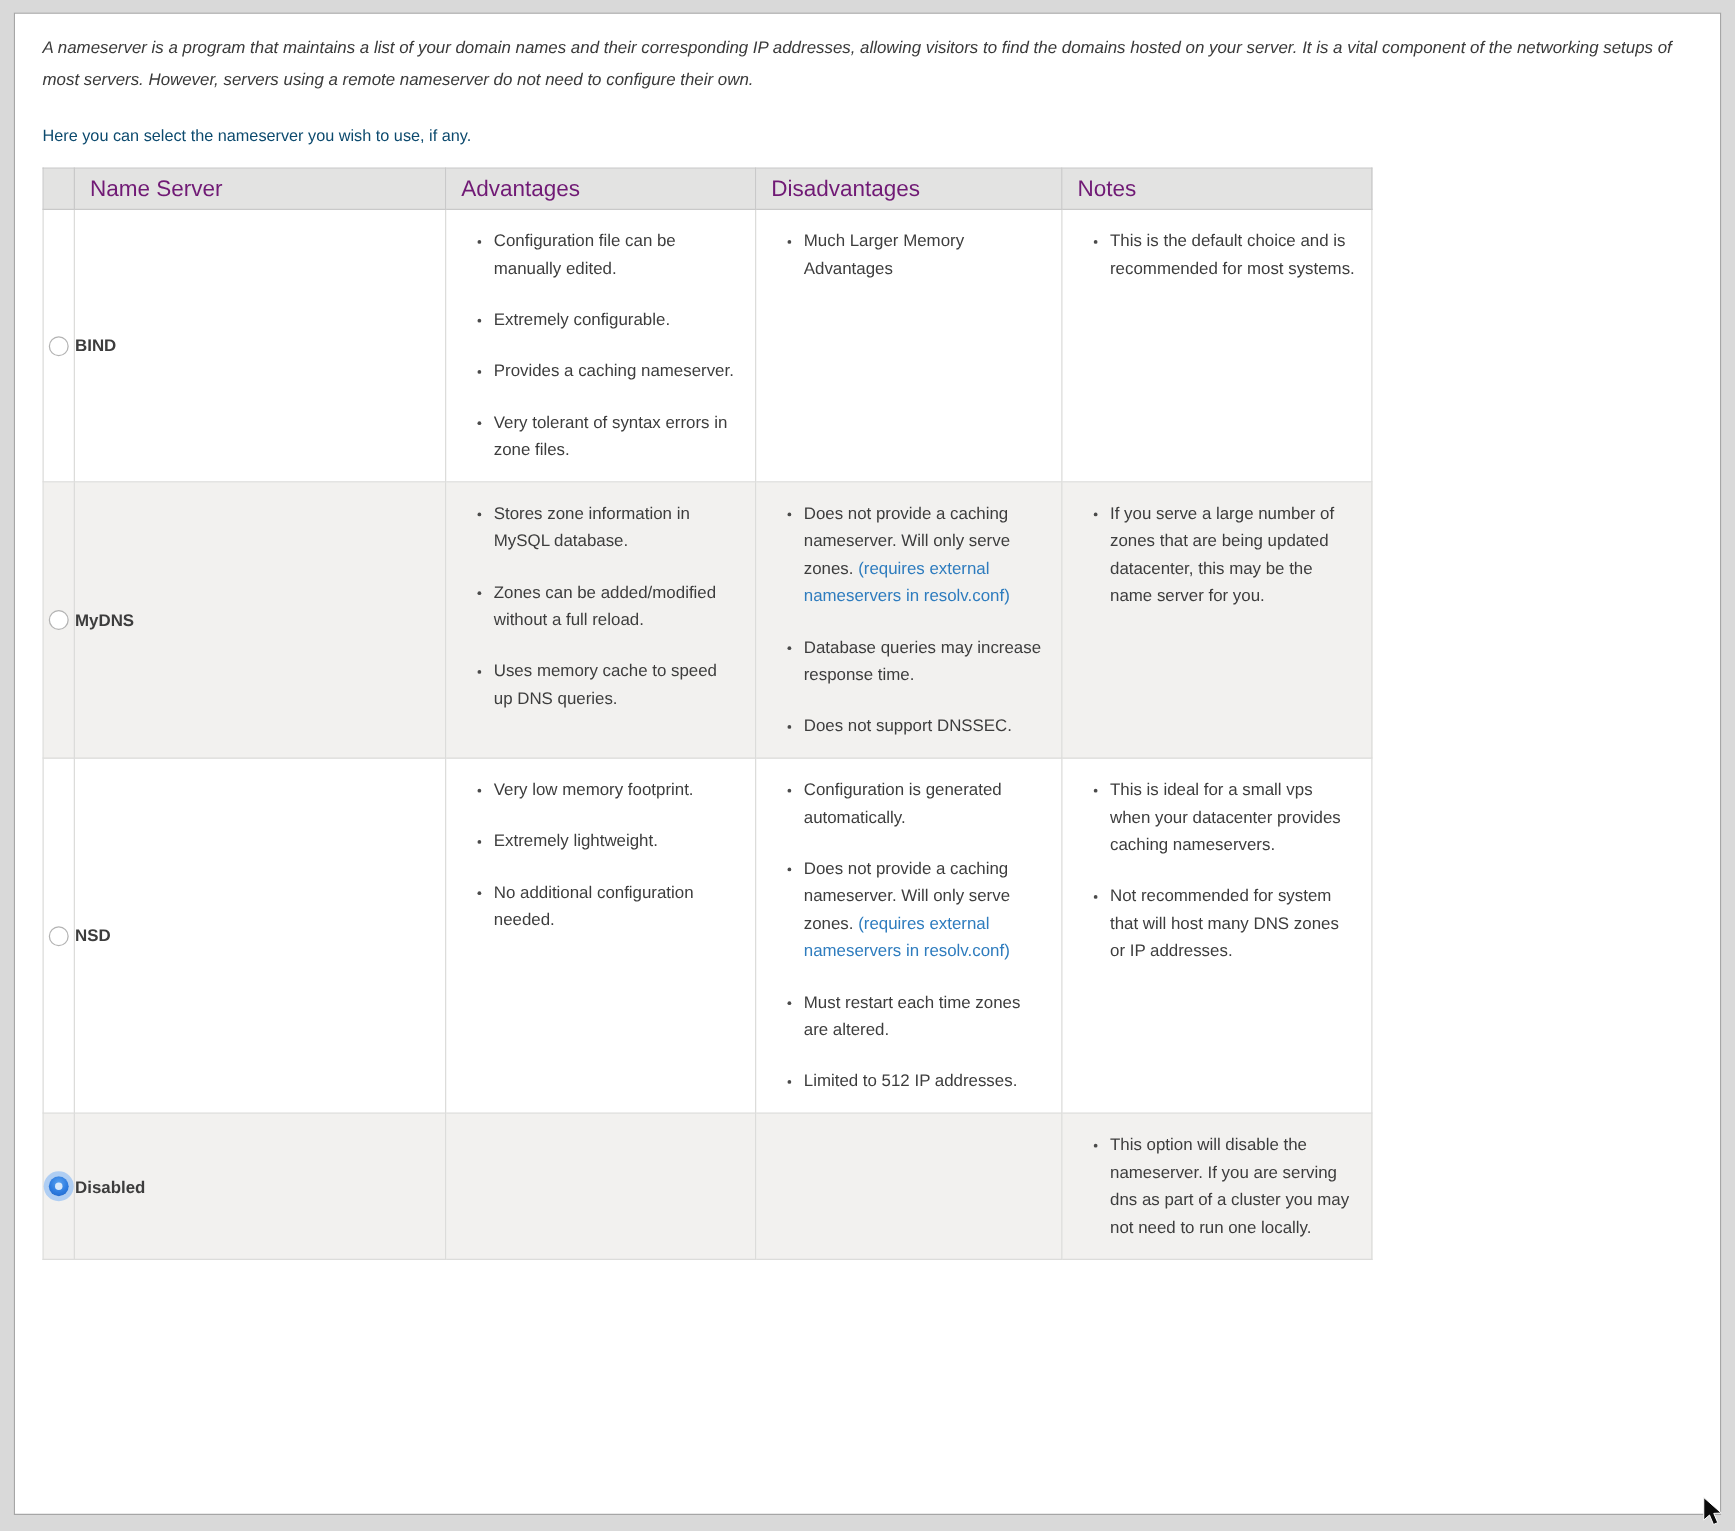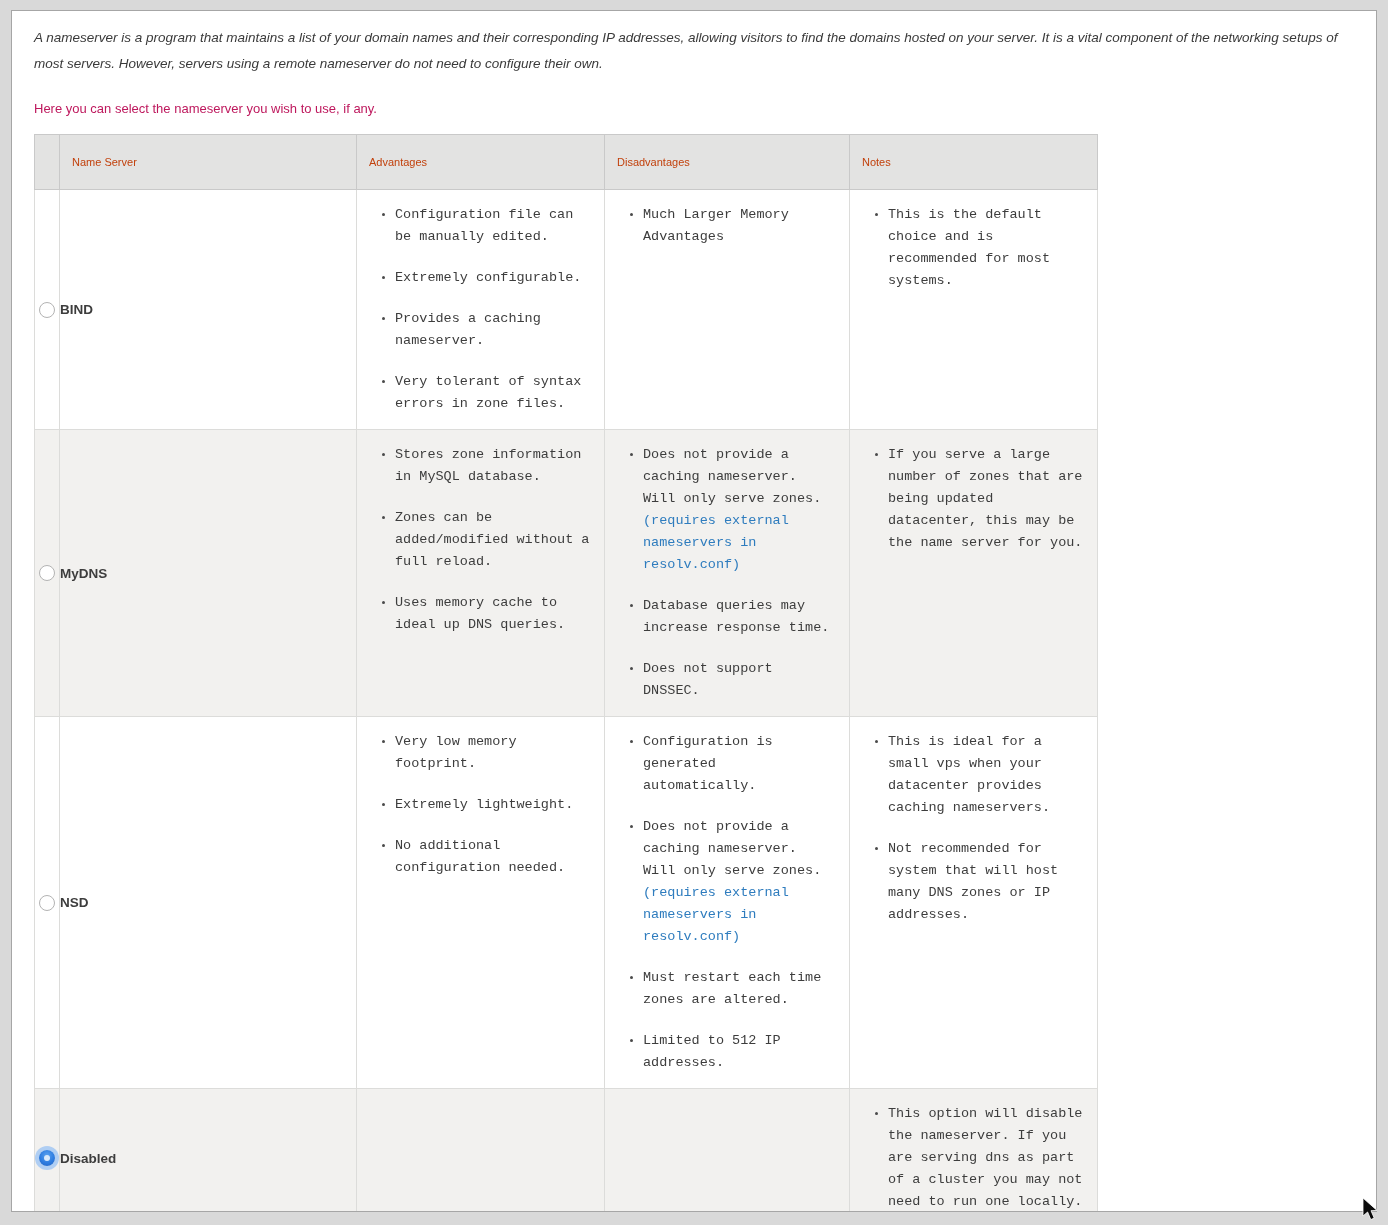--- a/index.html
+++ b/index.html
@@ -27,41 +27,41 @@
   .intro {
     font-size: 13.5px;
     font-style: italic;
     color: #3a3a3a;
     line-height: 26px;
     max-width: 1322px;
     margin-bottom: 24px;
   }
   .prompt {
     font-size: 13px;
-    color: #be185d;
+    color: #0c4a6e;
     margin-bottom: 18px;
   }
   table.ns-table {
     border-collapse: collapse;
     table-layout: fixed;
     width: 1063px;
     border: 1px solid #c6c6c6;
   }
   .ns-table col.c-radio { width: 25px; }
   .ns-table col.c-name  { width: 297px; }
   .ns-table col.c-adv   { width: 248px; }
   .ns-table col.c-dis   { width: 245px; }
   .ns-table col.c-notes { width: 248px; }
   .ns-table thead th {
     background: #e3e3e2;
     border: 1px solid #c9c9c9;
-    height: 55px;
-    font-size: 11px;
+    height: 33px;
+    font-size: 18px;
     font-weight: normal;
-    color: #c2410c;
+    color: #701a75;
     text-align: left;
     padding: 0 0 0 12px;
     vertical-align: middle;
   }
   .ns-table tbody td {
     border: 1px solid #dcdcda;
     vertical-align: top;
     font-size: 13.5px;
     color: #3d3d3d;
   }
@@ -78,21 +78,20 @@
   }
   td.list-cell { padding: 14px 12px 14px 14px; }
   .list-cell ul {
     margin: 0;
     padding-left: 24px;
     list-style: disc;
   }
   .list-cell li {
     line-height: 22px;
     color: #3d3d3d;
-    font-family: Liberation Mono, monospace;
   }
   .list-cell li::marker { color: #4a4a4a; font-size: 11px; }
   .list-cell li + li { margin-top: 19px; }
   a.cell-link {
     color: #2e7cbe;
     text-decoration: none;
     cursor: pointer;
     margin-top: 30px;
   }
   
@@ -173,21 +172,21 @@
             </ul>
           </td>
         </tr>
         <tr class="stripe">
           <td class="radio-cell"><span class="radio"></span></td>
           <td class="name-cell">MyDNS</td>
           <td class="list-cell">
             <ul>
               <li>Stores zone information in MySQL database.</li>
               <li>Zones can be added/modified without a full reload.</li>
-              <li>Uses memory cache to ideal up DNS queries.</li>
+              <li>Uses memory cache to speed up DNS queries.</li>
             </ul>
           </td>
           <td class="list-cell">
             <ul>
               <li>Does not provide a caching nameserver. Will only serve zones. <a class="cell-link">(requires external nameservers in resolv.conf)</a></li>
               <li>Database queries may increase response time.</li>
               <li>Does not support DNSSEC.</li>
             </ul>
           </td>
           <td class="list-cell">

